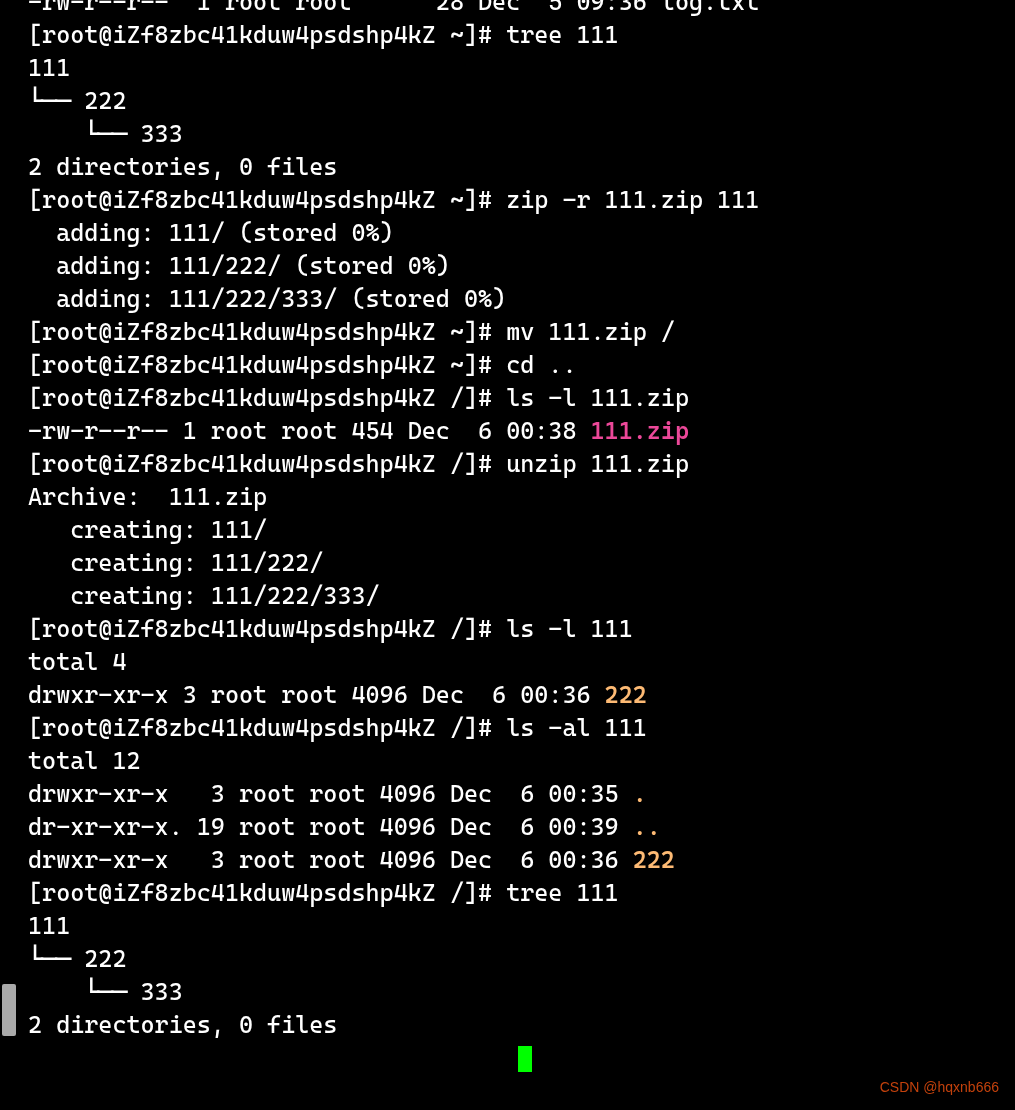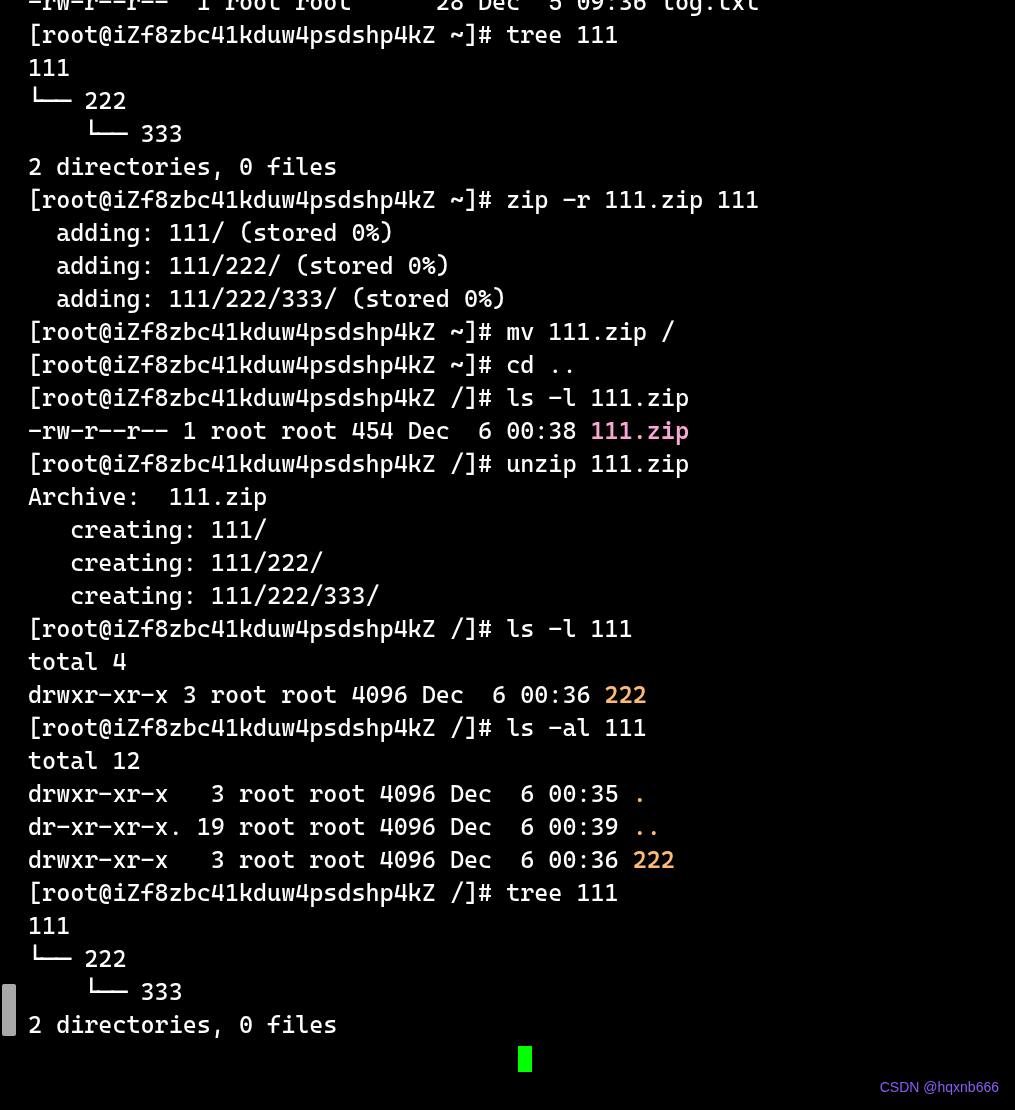--- a/index.html
+++ b/index.html
@@ -31,37 +31,37 @@
     height:52px;
     background:#a9a9a9;
     border-radius:2px;
   }
   .term{
     position:absolute;
     left:28px;
     top:-14px;
     white-space:pre;
   }
-  .red{ color:#f9a8d4; font-weight:600; }
+  .red{ color:#ec4899; font-weight:600; }
   .blue{ color:#fdba74; font-weight:600; }
   .cursor{
     display:inline-block;
     width:14px;
     height:26px;
     background:#00ff00;
     vertical-align:text-bottom;
     margin-left:490px;
   }
   .watermark{
     position:absolute;
     right:16px;
     bottom:16px;
     font-family:Arial,Helvetica,sans-serif;
     font-size:14px;
-    color:#8b5cf6;
+    color:#c2410c;
     line-height:1;
     font-weight:400;
     margin-top:18px;
   }
 </style>
 </head>
 <body>
 
 <div class="scroll-gutter">
   <div class="scroll-thumb"></div>

